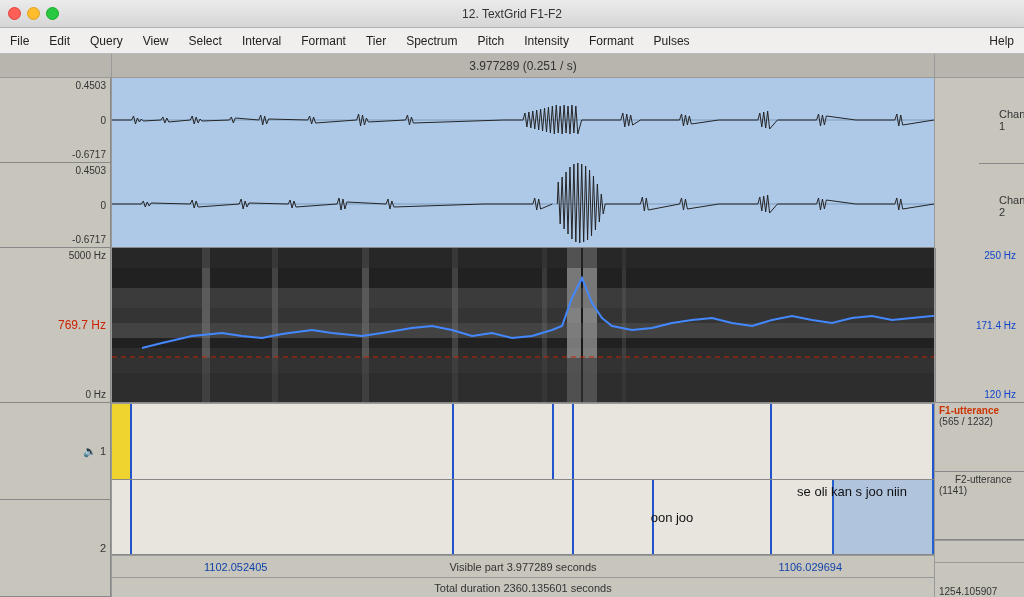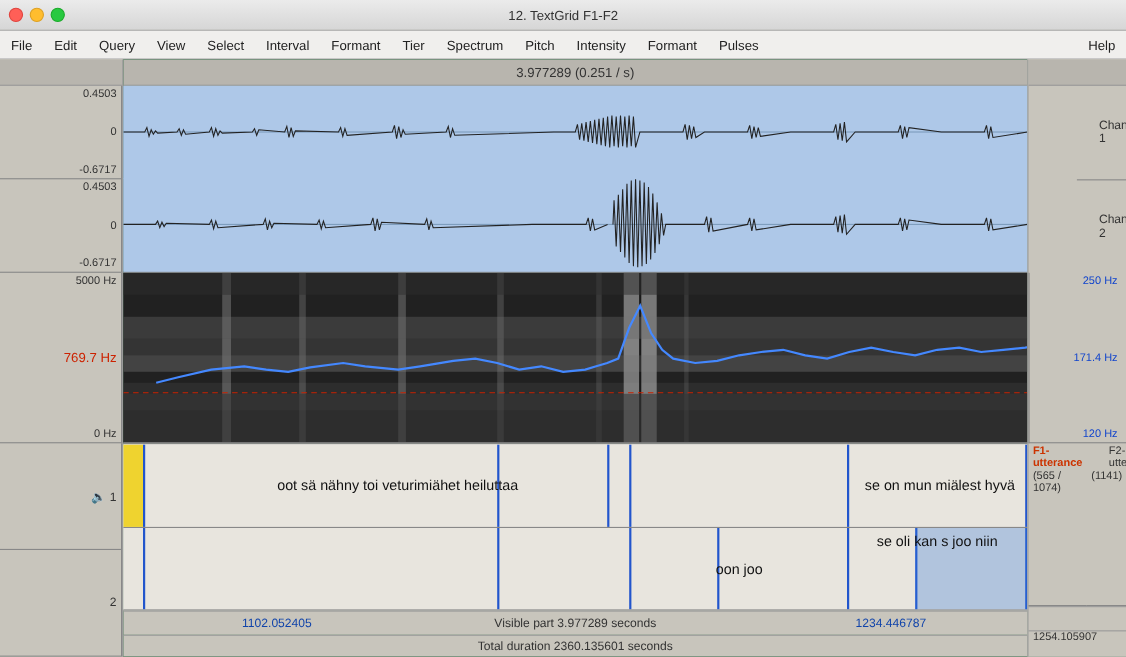--- a/index.html
+++ b/index.html
@@ -142,21 +142,21 @@
       border-top: 1px solid #999;
       display: flex;
       align-items: center;
       justify-content: center;
       font-size: 11px;
       color: #333;
       position: relative;
     }
     #status-left {
       position: absolute;
-      left: 108px;
+      left: 92px;
       color: #1144aa;
       font-size: 11px;
     }
     #status-right {
       position: absolute;
       right: 92px;
       color: #1144aa;
       font-size: 11px;
     }
 
@@ -240,21 +240,21 @@
     #right-spectrogram {
       height: 155px;
       display: flex;
       flex-direction: column;
       justify-content: space-between;
       padding: 2px 4px;
     }
     #right-tiers {
       flex: 1;
       display: flex;
-      flex-direction: row;
+      flex-direction: column;
     }
     .right-tier-section {
       flex: 1;
       border-bottom: 1px solid #888;
       display: flex;
       align-items: flex-start;
       padding: 2px 4px;
       flex-direction: column;
       justify-content: flex-start;
     }
@@ -483,23 +483,21 @@
 
         <div class="tier-yellow" style="left:0; width:18px;"></div>
 
         <div class="boundary-line" style="left:18px;"></div>
         <div class="boundary-line" style="left:340px;"></div>
         <div class="boundary-line" style="left:440px;"></div>
         <div class="boundary-line" style="left:460px;"></div>
         <div class="boundary-line" style="left:658px;"></div>
         <div class="boundary-line" style="right:0px;"></div>
 
-        <span class="tier-text" style="left:22px; right:345px; top:50%; transform:translateY(-50%);">oot sä nähny toi veturimiähet heiluttaa</span>
-
-        <span class="tier-text" style="left:665px; right:2px; top:50%; transform:translateY(-50%);">se on mun miälest hyvä</span>
+
       </div>
 
       <div class="tier-row">
 
         <div class="boundary-line" style="left:18px;"></div>
         <div class="boundary-line" style="left:340px;"></div>
         <div class="boundary-line" style="left:460px;"></div>
         <div class="boundary-line" style="left:540px;"></div>
         <div class="boundary-line" style="left:658px;"></div>
         <div class="boundary-line" style="left:720px;"></div>
@@ -508,21 +506,21 @@
         <div style="position:absolute; left:720px; right:0; top:0; bottom:0; background:rgba(50,120,220,0.3);"></div>
 
         <span class="tier-text" style="left:660px; right:2px; top:4px;">se oli kan s joo niin</span>
         <span class="tier-text" style="left:462px; width:196px; text-align:center; top:50%; transform:translateY(-50%);">oon joo</span>
       </div>
     </div>
 
     <div id="statusbar">
       <span id="status-left" style="color:#1144aa;">1102.052405</span>
       <span>Visible part 3.977289 seconds</span>
-      <span id="status-right" style="color:#1144aa;">1234.446787</span>
+      <span id="status-right" style="color:#1144aa;">1106.029694</span>
     </div>
 
     <div id="durationbar">
       <span>Total duration 2360.135601 seconds</span>
     </div>
   </div>
 
   <div id="right-panel">
 
     <div style="height:24px; border-bottom:1px solid #999; background:#b8b5ae;"></div>
@@ -538,27 +536,27 @@
 
     <div id="right-spectrogram" style="border-bottom:1px solid #888; border-left:1px solid #888;">
       <span class="right-label" style="color:#1144cc;">250 Hz</span>
       <span class="right-label" style="color:#1144cc;">171.4 Hz</span>
       <span class="right-label" style="color:#1144cc;">120 Hz</span>
     </div>
 
     <div id="right-tiers">
       <div class="right-tier-section">
         <span style="font-size:10px; color:#cc3300; font-weight:bold;">F1-utterance</span>
-        <span style="font-size:10px; color:#333;">(565 / 1074)</span>
+        <span style="font-size:10px; color:#333;">(565 / 1232)</span>
       </div>
       <div class="right-tier-section">
         <span style="font-size:10px; color:#333;padding-left:16px;">F2-utterance</span>
         <span style="font-size:10px; color:#333;">(1141)</span>
       </div>
     </div>
 
     <div style="height:22px; border-top:1px solid #999; display:flex; align-items:center; justify-content:center; font-size:11px; color:#333;"></div>
-    <div style="height:24px; border-top:1px solid #999; display:flex; align-items:flex-start; padding-left:4px; font-size:10px; color:#333;">
+    <div style="height:35px; border-top:1px solid #999; display:flex; align-items:flex-end; padding-left:4px; font-size:10px; color:#333;">
       <span>1254.105907</span>
     </div>
   </div>
 
 </div>
 
 </body></html>

